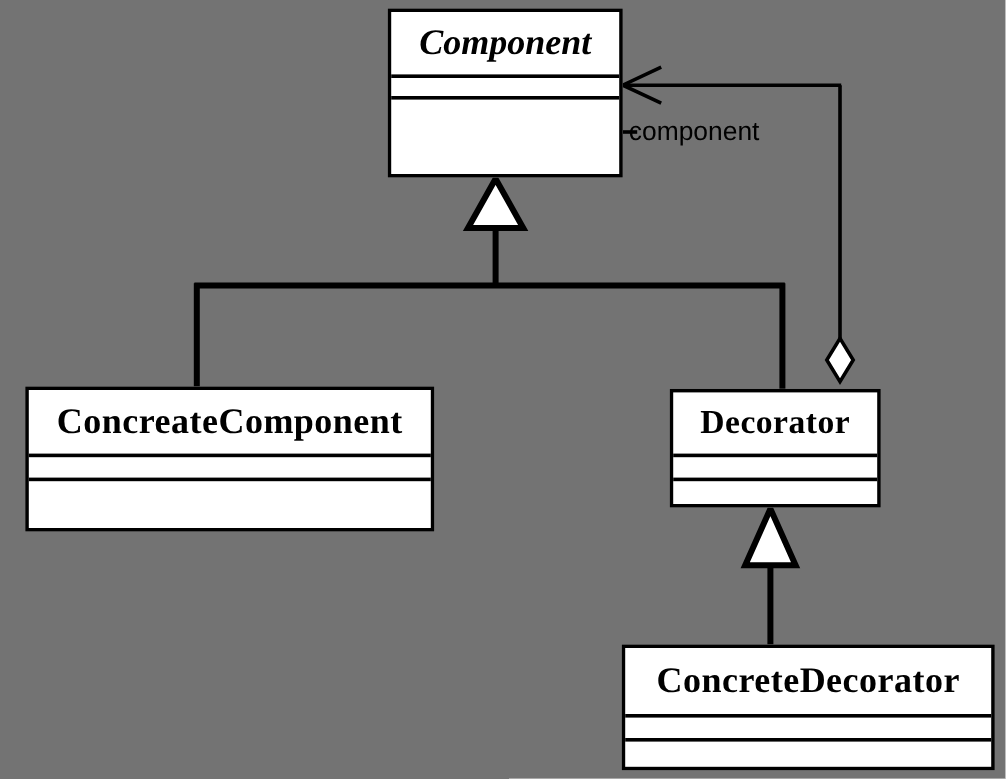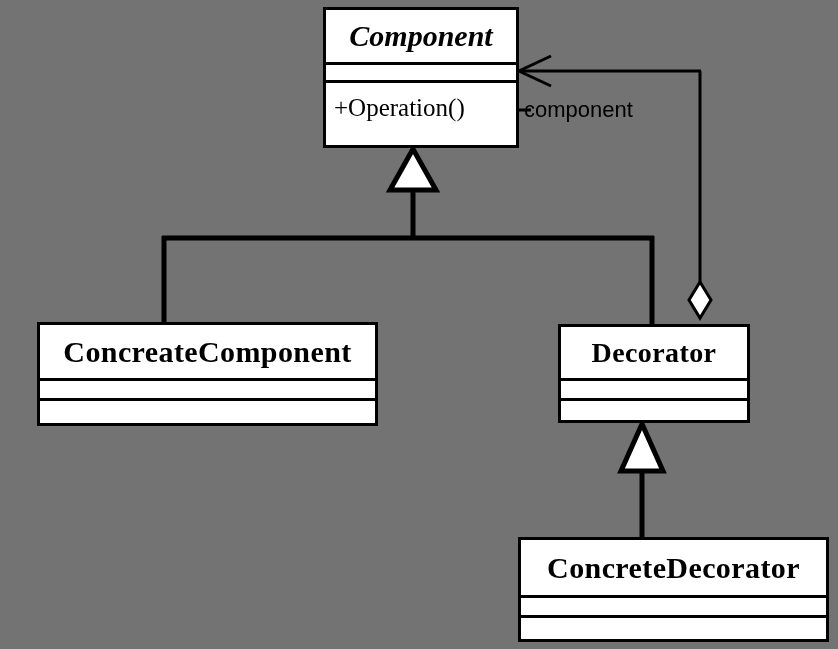--- a/index.html
+++ b/index.html
@@ -74,34 +74,34 @@
     top: 7px;
     width: 196px;
     height: 141px;
   }
   #class-component .uml-name-compartment { height: 52px; }
   #class-component .uml-empty-compartment { height: 15px; }
   #class-component .uml-ops-compartment { flex: 1 1 auto; }
   #class-component .uml-class-name { font-size: 30px; }
 
   #class-concreatecomponent {
-    left: 37px;
+    left: 21px;
     top: 322px;
     width: 341px;
-    height: 104px;
+    height: 121px;
   }
   #class-concreatecomponent .uml-name-compartment { height: 53px; }
   #class-concreatecomponent .uml-attrs-compartment { height: 17px; }
   #class-concreatecomponent .uml-ops-compartment { flex: 1 1 auto; }
   #class-concreatecomponent .uml-class-name { font-size: 30px; letter-spacing: 0.4px; }
 
   #class-decorator {
     left: 558px;
     top: 324px;
-    width: 192px;
+    width: 176px;
     height: 99px;
   }
   #class-decorator .uml-name-compartment { height: 51px; }
   #class-decorator .uml-attrs-compartment { height: 17px; }
   #class-decorator .uml-ops-compartment { flex: 1 1 auto; }
   #class-decorator .uml-class-name { font-size: 28px; letter-spacing: 0.4px; }
 
   #class-concretedecorator {
     left: 518px;
     top: 537px;
@@ -168,23 +168,20 @@
     </g>
   </svg>
 
   <div class="uml-class" id="class-component">
     <div class="uml-name-compartment">
       <span class="uml-class-name abstract-name">Component</span>
     </div>
     <div class="uml-divider"></div>
     <div class="uml-compartment uml-empty-compartment"></div>
     <div class="uml-divider"></div>
-    <div class="uml-compartment uml-ops-compartment">
-      <div class="uml-member">+Operation()</div>
-    </div>
   </div>
 
   <div class="uml-class" id="class-concreatecomponent">
     <div class="uml-name-compartment">
       <span class="uml-class-name">ConcreateComponent</span>
     </div>
     <div class="uml-divider"></div>
     <div class="uml-compartment uml-attrs-compartment"></div>
     <div class="uml-divider"></div>
     <div class="uml-compartment uml-ops-compartment"></div>

